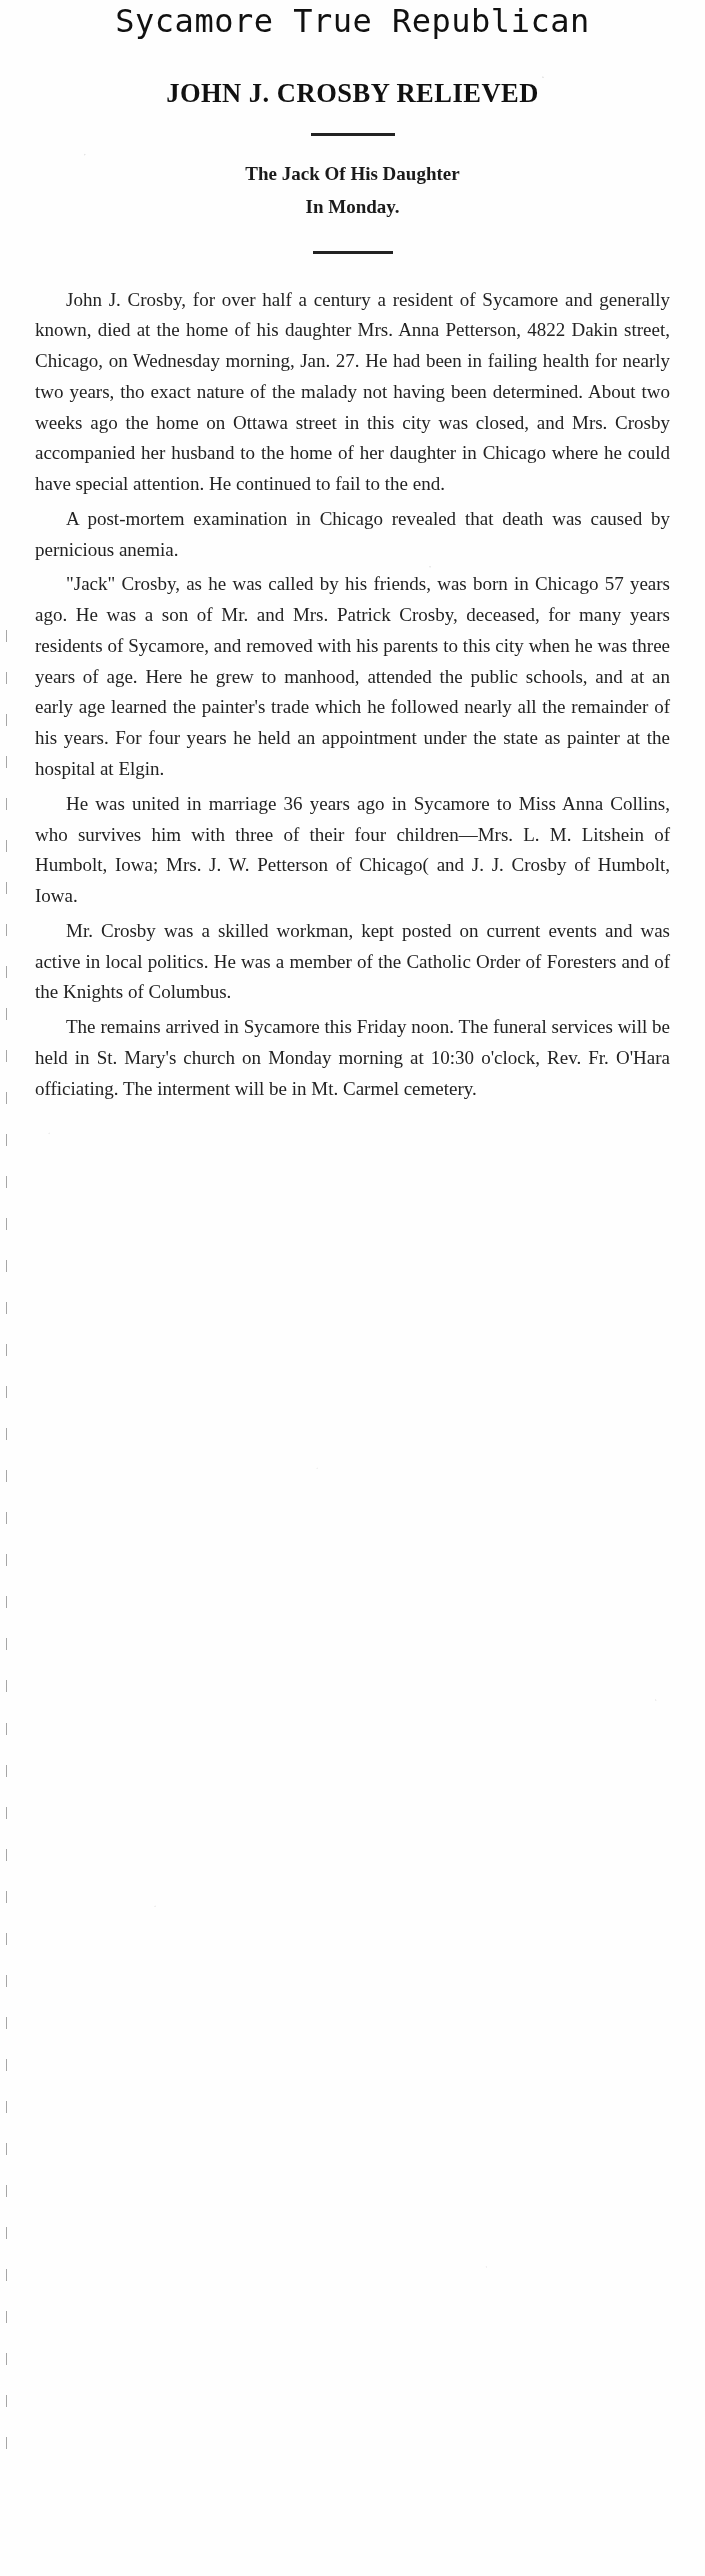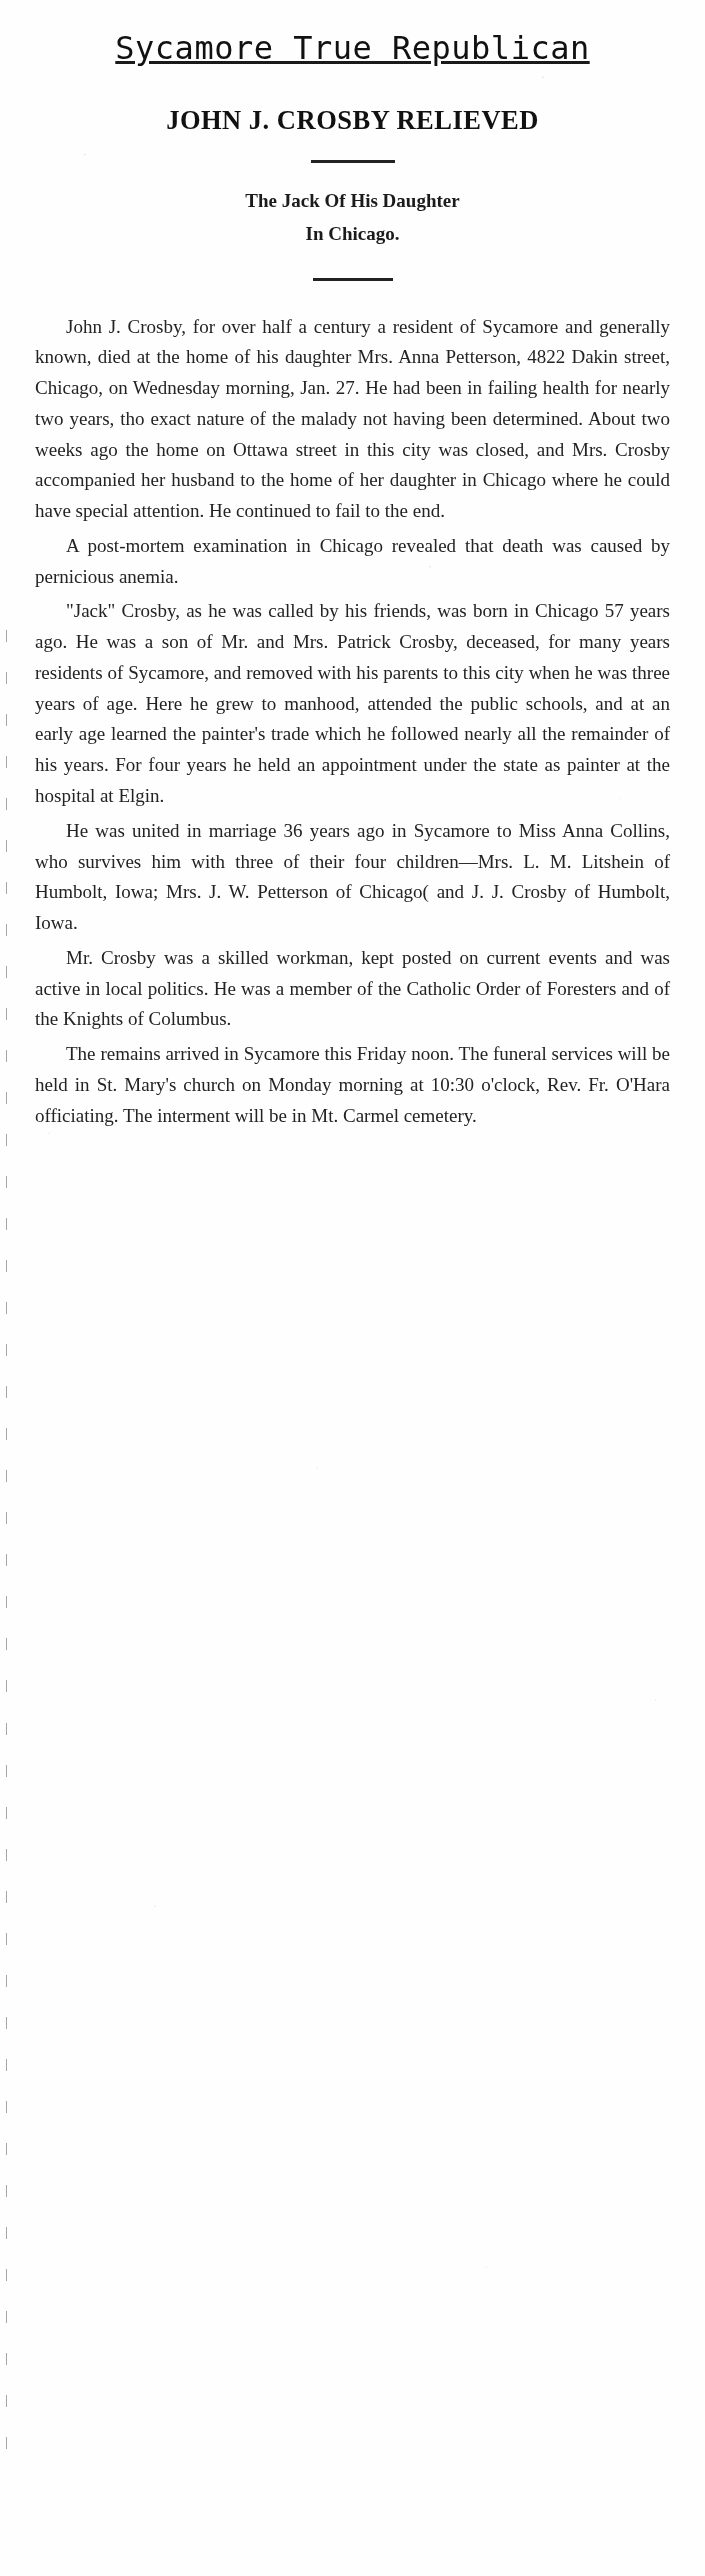--- a/index.html
+++ b/index.html
@@ -36,22 +36,21 @@
       radial-gradient(circle at 88% 31%, rgba(80,80,80,0.18) 0.6px, transparent 1px),
       radial-gradient(circle at 7% 44%, rgba(80,80,80,0.20) 0.7px, transparent 1.1px),
       radial-gradient(circle at 45% 57%, rgba(80,80,80,0.16) 0.6px, transparent 1px),
       radial-gradient(circle at 93% 66%, rgba(80,80,80,0.18) 0.7px, transparent 1.1px),
       radial-gradient(circle at 22% 74%, rgba(80,80,80,0.18) 0.6px, transparent 1px),
       radial-gradient(circle at 69% 88%, rgba(80,80,80,0.16) 0.7px, transparent 1.1px);
     background-size: 100% 100%;
   }
   .masthead {
     text-align: center;
-    padding-top: 30px;
-    text-decoration: underline;
+    padding-top: 3px;
   }
   .masthead .paper-name {
     font-family: "DejaVu Sans Mono", monospace;
     font-size: 32px;
     letter-spacing: 0.5px;
     color: #111;
     line-height: 1.15;
     white-space: nowrap;
   }
   .masthead .paper-date {
@@ -183,21 +182,21 @@
   <div class="masthead">
     <div class="paper-name">Sycamore True Republican</div>
   </div>
 
   <div class="headline">JOHN J. CROSBY RELIEVED</div>
 
   <div class="rule"></div>
 
   <div class="subhead">
     <div>The Jack Of His Daughter</div>
-    <div>In Chicago.</div>
+    <div>In Monday.</div>
   </div>
 
   <div class="rule short"></div>
 
   <div class="body-col">
     <p class="ink-1">John J. Crosby, for over half a century a resident of Sycamore and generally known, died at the home of his daughter Mrs. Anna Petterson, 4822 Dakin street, Chicago, on Wednesday morning, Jan. 27. He had been in failing health for nearly two years, tho exact nature of the malady not having been determined. About two weeks ago the home on Ottawa street in this city was closed, and Mrs. Crosby accompanied her husband to the home of her daughter in Chicago where he could have special attention. He continued to fail to the end.</p>
     <p class="ink-3">A post-mortem examination in Chicago revealed that death was caused by pernicious anemia.</p>
     <p class="ink-2">"Jack" Crosby, as he was called by his friends, was born in Chicago 57 years ago. He was a son of Mr. and Mrs. Patrick Crosby, deceased, for many years residents of Sycamore, and removed with his parents to this city when he was three years of age. Here he grew to manhood, attended the public schools, and at an early age learned the painter's trade which he followed nearly all the remainder of his years. For four years he held an appointment under the state as painter at the hospital at Elgin.</p>
     <p class="ink-4">He was united in marriage 36 years ago in Sycamore to Miss Anna Collins, who survives him with three of their four children—Mrs. L. M. Litshein of Humbolt, Iowa; Mrs. J. W. Petterson of Chicago( and J. J. Crosby of Humbolt, Iowa.</p>
     <p class="ink-5">Mr. Crosby was a skilled workman, kept posted on current events and was active in local politics. He was a member of the Catholic Order of Foresters and of the Knights of Columbus.</p>

